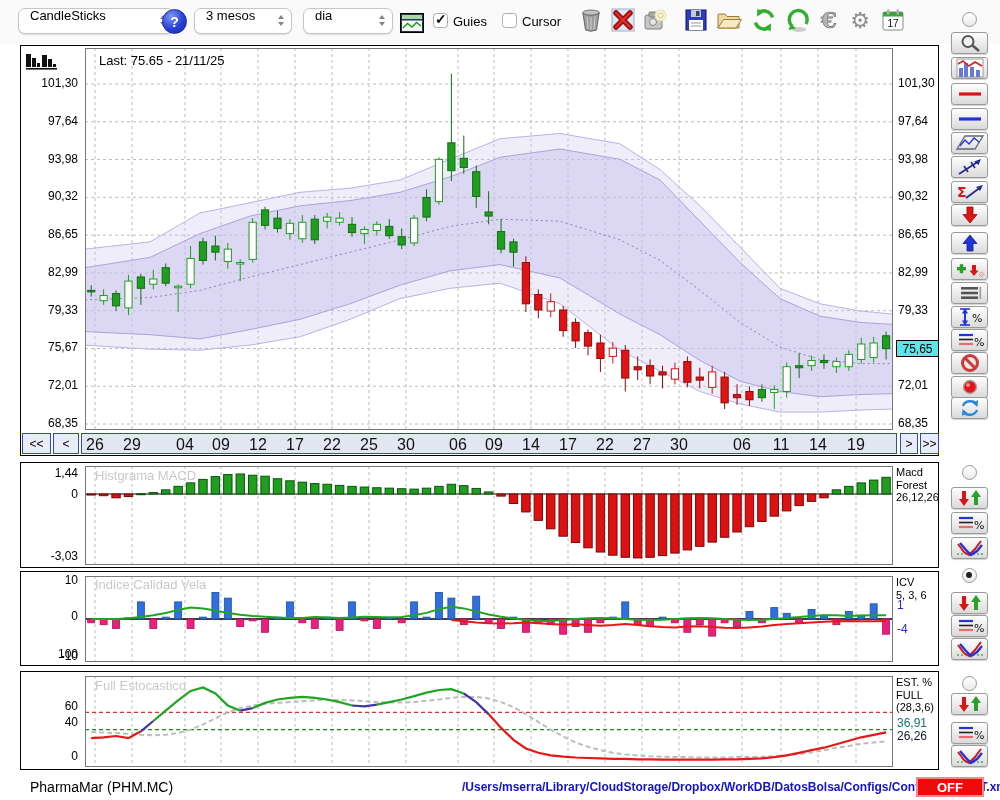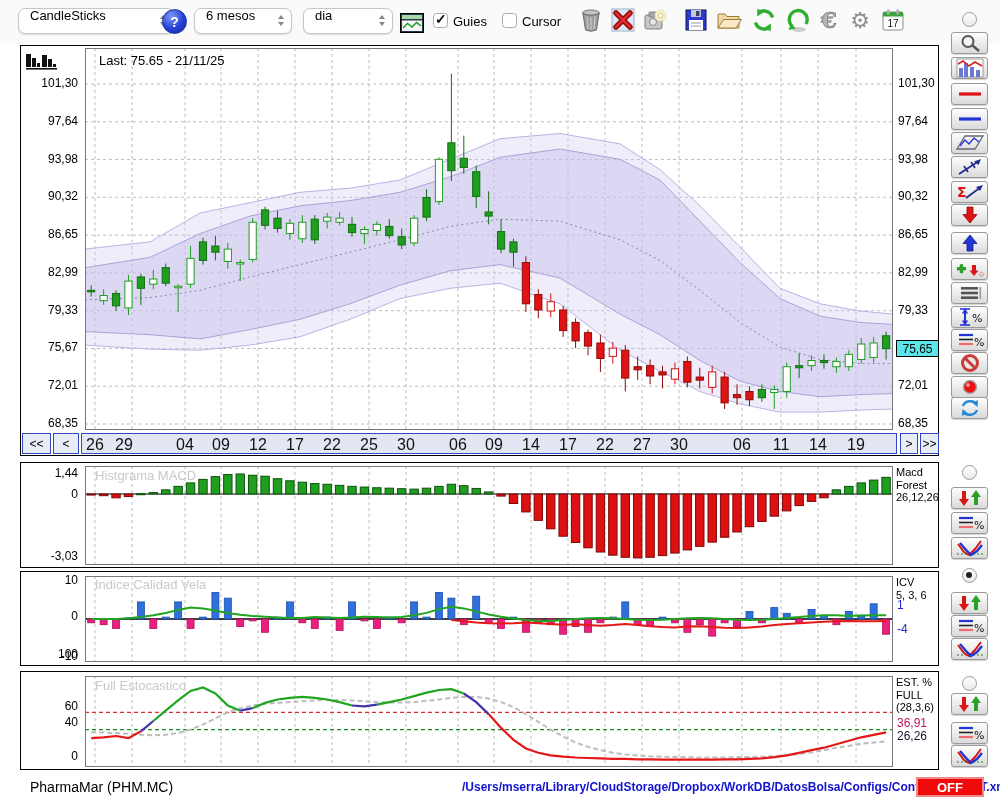--- a/index.html
+++ b/index.html
@@ -73,21 +73,21 @@
       <span>CandleSticks</span>
       <span class="chev">
           <i class="up"></i>
           <i class="dn"></i>
         </span>
     </div>
     <div class="help-btn">
         <span>?</span>
       </div>
     <div class="select" style="left:194px;width:98px">
-      <span>6 mesos</span>
+      <span>3 mesos</span>
       <span class="chev">
           <i class="up"></i>
           <i class="dn"></i>
         </span>
     </div>
     <div class="select" style="left:303px;width:90px">
       <span>dia</span>
       <span class="chev">
           <i class="up"></i>
           <i class="dn"></i>
@@ -522,21 +522,21 @@
     <div>ICV</div>
       <div>5, 3, 6</div>
   </div>
   <div class="pval" style="top:598px;color:#2328d6">1</div>
   <div class="pval" style="top:622px;color:#2328d6">-4</div>
   <div class="pinfo" style="top:676px">
     <div>EST. %</div>
       <div>FULL</div>
       <div>(28,3,6)</div>
   </div>
-  <div class="pval" style="top:716px;color:#be185d">36,91</div>
+  <div class="pval" style="top:716px;color:#0f766e">36,91</div>
   <div class="pval" style="top:729px;color:#0f172a">26,26</div>
 
   <div id="instrument">PharmaMar (PHM.MC)</div>
   <div id="config-path">/Users/mserra/Library/CloudStorage/Dropbox/WorkDB/DatosBolsa/Configs/Config.DEFAULT.xml</div>
   <div id="off-btn">OFF</div>
 <div class="tb-icon" style="left: 578px; top: 7px;">
       <svg width="26" height="26" viewBox="0 0 26 26">
         <ellipse cx="13" cy="6" rx="8.5" ry="3" fill="#c2c2c2" stroke="#787878"></ellipse>
         <path d="M5 6.5 L7.5 23 Q13 25.5 18.5 23 L21 6.5 Q13 10 5 6.5 Z" fill="#9d9d9d" stroke="#6a6a6a"></path>
         <path d="M9 9.5 L10 22 M13 10.5 L13 23 M17 9.5 L16 22" stroke="#c9c9c9" stroke-width="1.2" fill="none"></path>
@@ -814,21 +814,21 @@
     <div class="axis-label" style="top: 647px;">100</div>
     <div class="axis-label" style="top: 699px;">60</div>
     <div class="axis-label" style="top: 715px;">40</div>
     <div class="axis-label" style="top: 749px;">0</div>
     <div class="nav-strip" style="left: 81px;"></div>
     <div class="nav-btn" style="left: 22px; width: 29px;">&lt;&lt;</div>
     <div class="nav-btn" style="left: 53px; width: 26px;">&lt;</div>
     <div class="nav-btn" style="left: 900px; width: 18px;">&gt;</div>
     <div class="nav-btn" style="left: 920px; width: 19px;">&gt;&gt;</div>
     <div class="nav-date" style="left: 84px;">26</div>
-    <div class="nav-date" style="left: 113px;">29</div>
+    <div class="nav-date" style="left: 121px;">29</div>
     <div class="nav-date" style="left: 174px;">04</div>
     <div class="nav-date" style="left: 210px;">09</div>
     <div class="nav-date" style="left: 247px;">12</div>
     <div class="nav-date" style="left: 284px;">17</div>
     <div class="nav-date" style="left: 321px;">22</div>
     <div class="nav-date" style="left: 358px;">25</div>
     <div class="nav-date" style="left: 395px;">30</div>
     <div class="nav-date" style="left: 447px;">06</div>
     <div class="nav-date" style="left: 483px;">09</div>
     <div class="nav-date" style="left: 520px;">14</div>

